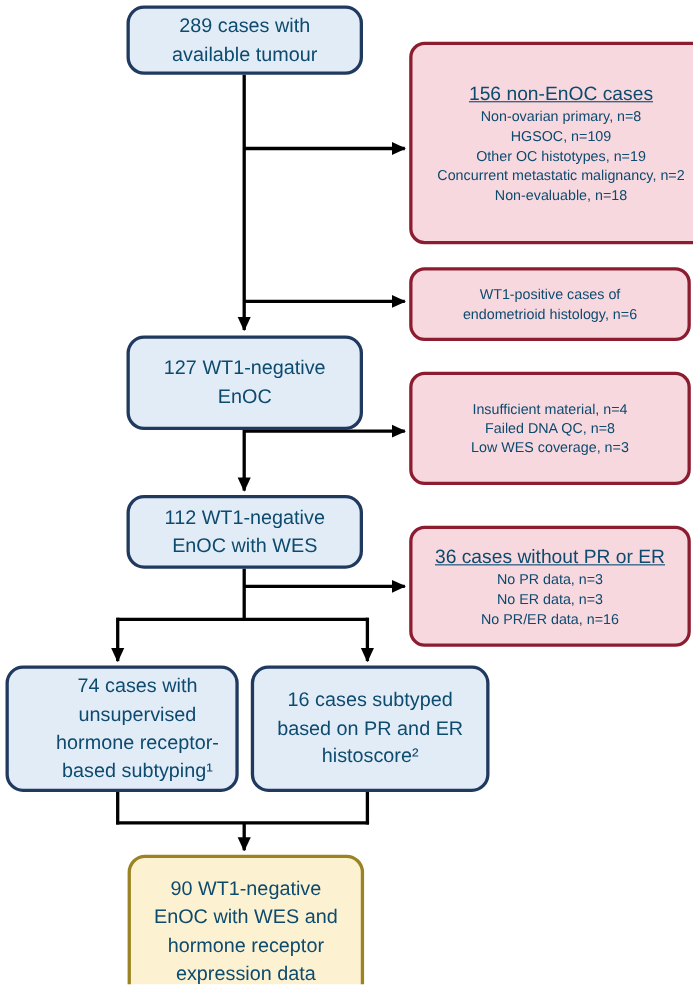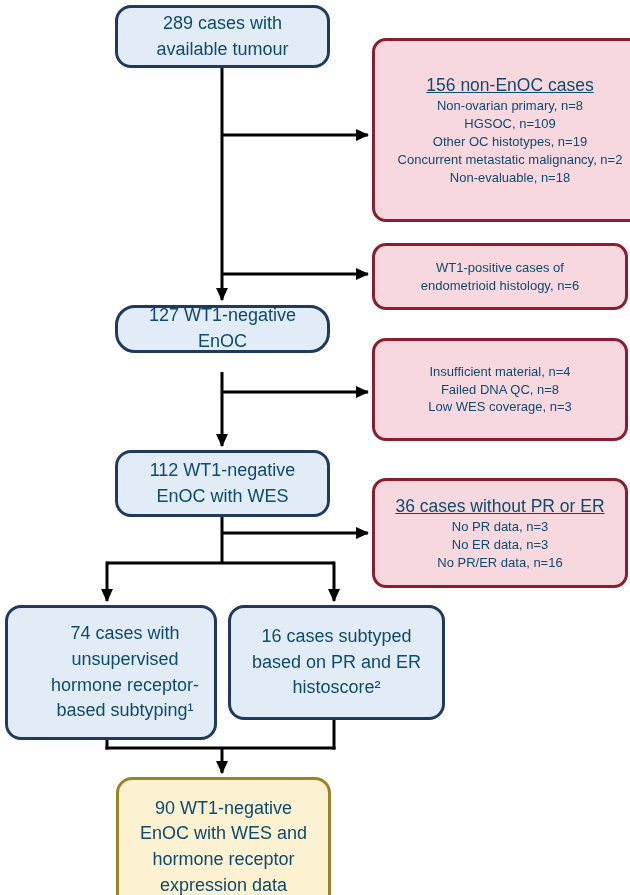--- a/index.html
+++ b/index.html
@@ -101,21 +101,21 @@
 Other OC histotypes, n=19
 Concurrent metastatic malignancy, n=2
 Non-evaluable, n=18</div>
   </div>
 
   <div class="box red" style="left:372px; top:243px; width:256px; height:67px;">
     <div class="box-items">WT1-positive cases of
 endometrioid histology, n=6</div>
   </div>
 
-  <div class="box blue" style="left:115px; top:305px; width:215px; height:48px;border-radius:20px;">
+  <div class="box blue" style="left:115px; top:305px; width:215px; height:86px;">
     <div class="box-text">127 WT1-negative
 EnOC</div>
   </div>
 
   <div class="box red" style="left:372px; top:338px; width:256px; height:103px;">
     <div class="box-items">Insufficient material, n=4
 Failed DNA QC, n=8
 Low WES coverage, n=3</div>
   </div>
 
@@ -124,21 +124,21 @@
 EnOC with WES</div>
   </div>
 
   <div class="box red" style="left:372px; top:478px; width:256px; height:110px;">
     <div class="box-title">36 cases without PR or ER</div>
     <div class="box-items">No PR data, n=3
 No ER data, n=3
 No PR/ER data, n=16</div>
   </div>
 
-  <div class="box blue" style="left:5px; top:605px; width:212px; height:135px;padding-left:28px;">
+  <div class="box blue" style="left:5px; top:605px; width:212px; height:115px;padding-left:28px;">
     <div class="box-text">74 cases with
 unsupervised
 hormone receptor-
 based subtyping¹</div>
   </div>
 
   <div class="box blue" style="left:228px; top:605px; width:217px; height:115px;">
     <div class="box-text">16 cases subtyped
 based on PR and ER
 histoscore²</div>

